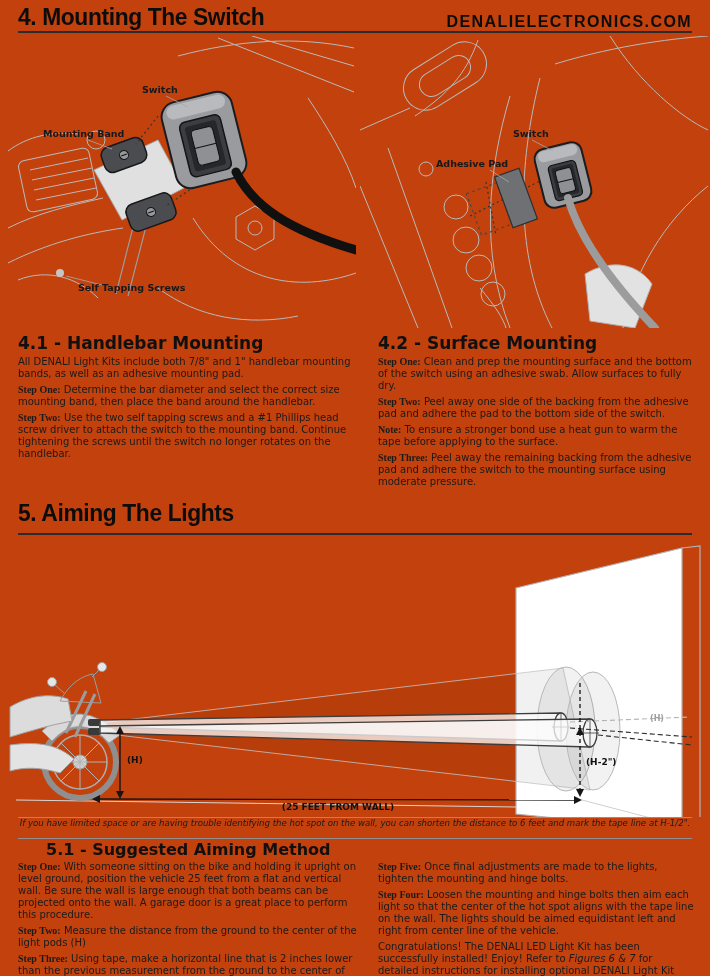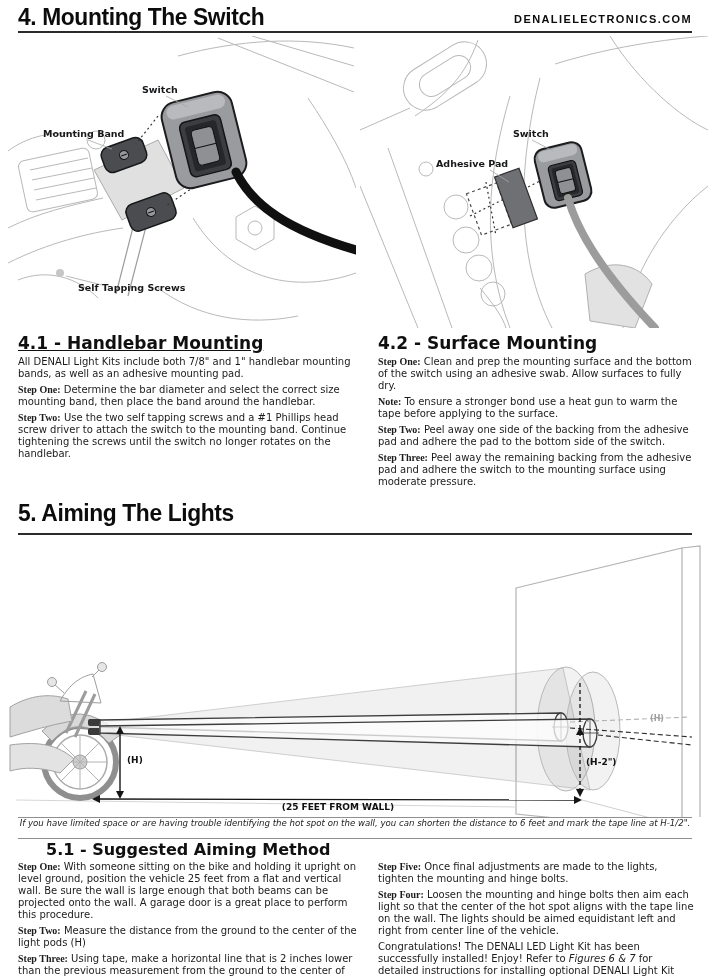--- a/index.html
+++ b/index.html
@@ -1,22 +1,22 @@
 <!DOCTYPE html>
 <html><head>
 <meta charset="utf-8">
 <style>
   html,body{margin:0;padding:0;background:#9a9a9a;}
-  .page{position:relative;width:710px;height:976px;background:#ffffff;margin:0 auto;
+  .page{position:relative;width:710px;height:976px;background:#c2410c;margin:0 auto;
         font-family:"DejaVu Sans","Liberation Sans",sans-serif;color:#1b1b1b;overflow:hidden;}
   .abs{position:absolute;}
   .h-big{font-family:"Liberation Sans",sans-serif;font-weight:800;font-size:24px;
          letter-spacing:-0.4px;color:#0c0c0c;transform:scaleX(0.95);transform-origin:left top;
          white-space:nowrap;}
-  .site{font-family:"Liberation Sans",sans-serif;font-weight:700;font-size:11px;
+  .site{font-family:"Liberation Sans",sans-serif;font-weight:700;font-size:16px;
         letter-spacing:1.4px;color:#0c0c0c;}
   .rule{height:2px;background:#2b2b2b;}
   .h-sec{font-weight:700;font-size:17px;color:#101010;white-space:nowrap;}
   .h-sub{font-weight:700;font-size:16px;color:#101010;white-space:nowrap;margin-left:28px;}
   .col{font-size:10px;line-height:12px;}
   .step{margin:0 0 4px 0;}
   .step b{font-weight:700;font-family:Liberation Serif, serif;}
   .noteband{border-top:1px solid #8f8f8f;border-bottom:1px solid #8f8f8f;
             display:flex;justify-content:center;
             font-size:8.6px;font-style:italic;color:#1b1b1b;}
@@ -138,21 +138,21 @@
     </g>
 
     <path d="M208,162 C220,205 255,250 295,292" stroke="#9c9c9c" stroke-width="8" fill="none" stroke-linecap="round"></path>
 
     <path class="leader" d="M172,104 L193,115"></path>
     <path class="leader" d="M130,134 L149,146"></path>
     <text class="figlabel" x="153" y="101">Switch</text>
     <text class="figlabel" x="76" y="131">Adhesive Pad</text>
   </svg>
 
-  <div class="abs h-sec" style="left:18px;top:333px;text-decoration:underline;">4.1 - Handlebar Mounting</div>
+  <div class="abs h-sec" style="left:18px;top:333px;">4.1 - Handlebar Mounting</div>
   <div class="abs col" style="left:18px;top:356px;width:338px;">
     <p class="step">
       <span>All DENALI Light Kits include both 7/8" and 1" handlebar mounting bands, as well as an adhesive mounting pad.</span>
     </p>
     <p class="step">
       <b>Step One:</b>
       <span>Determine the bar diameter and select the correct size mounting band, then place the band around the handlebar.</span>
     </p>
     <p class="step">
       <b>Step Two:</b>
@@ -160,26 +160,26 @@
     </p>
   </div>
 
   <div class="abs h-sec" style="left:378px;top:333px;">4.2 - Surface Mounting</div>
   <div class="abs col" style="left:378px;top:356px;width:315px;">
     <p class="step">
       <b>Step One:</b>
       <span>Clean and prep the mounting surface and the bottom of the switch using an adhesive swab. Allow surfaces to fully dry.</span>
     </p>
     <p class="step">
+      <b>Step Two:</b>
+      <span>Peel away one side of the backing from the adhesive pad and adhere the pad to the bottom side of the switch.</span>
+    </p>
+    <p class="step">
       <b>Note:</b>
       <span>To ensure a stronger bond use a heat gun to warm the tape before applying to the surface.</span>
-    </p>
-    <p class="step">
-      <b>Step Two:</b>
-      <span>Peel away one side of the backing from the adhesive pad and adhere the pad to the bottom side of the switch.</span>
     </p>
     <p class="step">
       <b>Step Three:</b>
       <span>Peel away the remaining backing from the adhesive pad and adhere the switch to the mounting surface using moderate pressure.</span>
     </p>
   </div>
 
   <div class="abs h-big" style="left:18px;top:499px;">5. Aiming The Lights</div>
   <div class="abs rule" style="left:18px;top:533px;width:674px;"></div>
 

